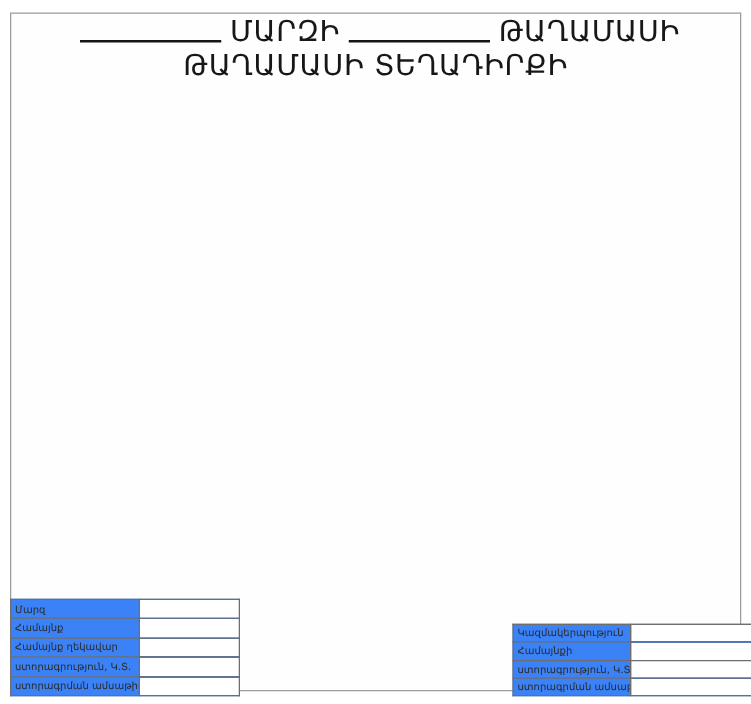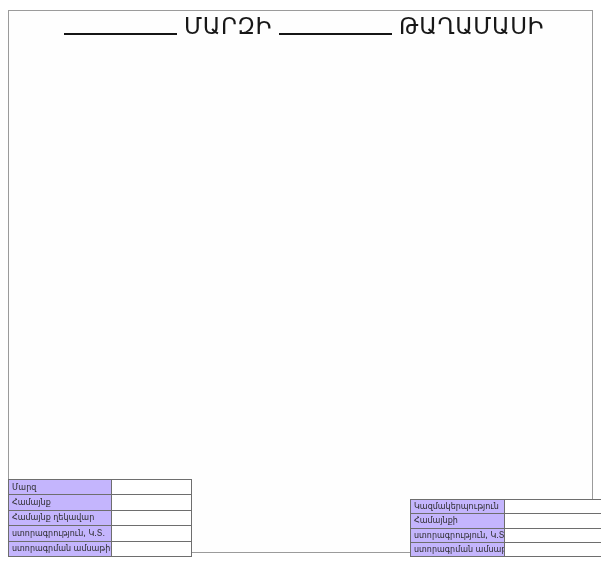--- a/index.html
+++ b/index.html
@@ -43,21 +43,21 @@
     width: 113px;
     border-bottom: 2.5px solid #151515;
     margin: 0 7px -1px 7px;
   }
   .title .t-line { height: 27px; }
   
   table.sig {
     position: absolute;
     border-collapse: collapse;
     table-layout: fixed;
-    background: #c4b5fd;
+    background: #3b82f6;
     font-size: 8px;
     color: #2a2a2a;
   }
   table.sig td {
     border: 1px solid #6e6e6e;
     padding: 0 2px 0 3px;
     overflow: hidden;
     white-space: nowrap;
   }
   table.sig-left {
@@ -78,20 +78,21 @@
 </style>
 </head>
 <body>
 
 <div class="canvas">
 
   <div class="page-border"></div>
 
   <div class="title">
     <div class="t-line"><span class="blank"></span><span>ՄԱՐԶԻ</span><span class="blank"></span><span>ԹԱՂԱՄԱՍԻ</span></div>
+    <div class="t-line">ԹԱՂԱՄԱՍԻ ՏԵՂԱԴԻՐՔԻ</div>
   </div>
 
   <table class="sig sig-left">
     <tbody>
       <tr>
         <td class="lbl">Մարզ</td>
         <td class="val"></td>
       </tr>
       <tr>
         <td class="lbl">Համայնք</td>

